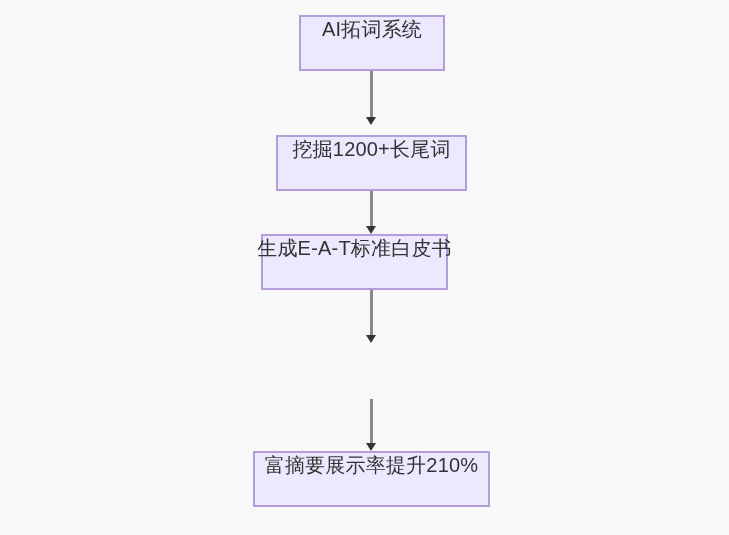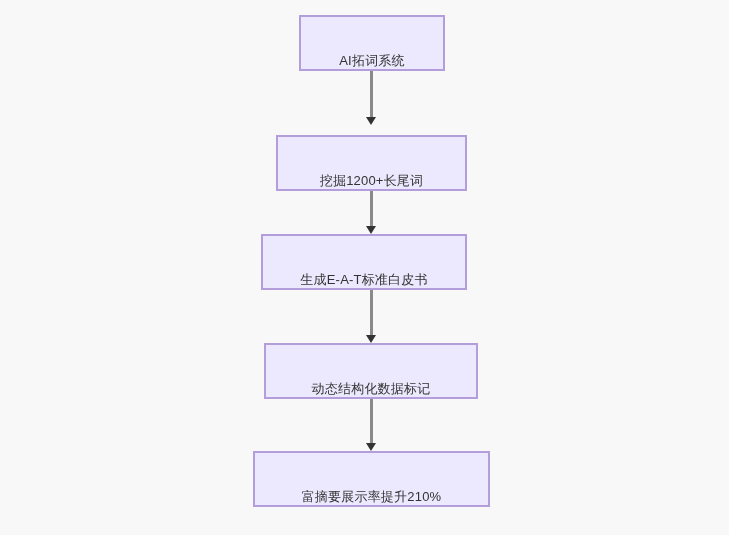--- a/index.html
+++ b/index.html
@@ -20,24 +20,24 @@
     height: 535px;
   }
 
   .flow-node {
     position: absolute;
     box-sizing: border-box;
     background: #ece8fd;
     border: 2px solid #b39ddb;
     border-radius: 0;
     display: flex;
-    align-items: flex-end;
+    align-items: flex-start;
     justify-content: center;
     color: #333333;
-    font-size: 13px;
+    font-size: 20px;
     line-height: 1.2;
     letter-spacing: 0.2px;
     white-space: nowrap;
   }
 
   .flow-node .node-label {
     display: block;
     text-align: center;
   }
 
@@ -74,25 +74,22 @@
   <div class="flow-arrowhead" style="left:366px; top:443px;"></div>
 
   <div class="flow-node" style="left:299px; top:15px; width:146px; height:56px;">
     <span class="node-label">AI拓词系统</span>
   </div>
 
   <div class="flow-node" style="left:276px; top:135px; width:191px; height:56px;">
     <span class="node-label">挖掘1200+长尾词</span>
   </div>
 
-  <div class="flow-node" style="left:261px; top:234px; width:206px; height:56px;">
+  <div class="flow-node" style="left:261px; top:234px; width:187px; height:56px;">
     <span class="node-label">生成E-A-T标准白皮书</span>
   </div>
 
-  <div class="flow-node" style="left:264px; top:343px; width:214px; height:56px;">
-    <span class="node-label">动态结构化数据标记</span>
-  </div>
 
   <div class="flow-node" style="left:253px; top:451px; width:237px; height:56px;">
     <span class="node-label">富摘要展示率提升210%</span>
   </div>
 
 </div>
 
 </body></html>

